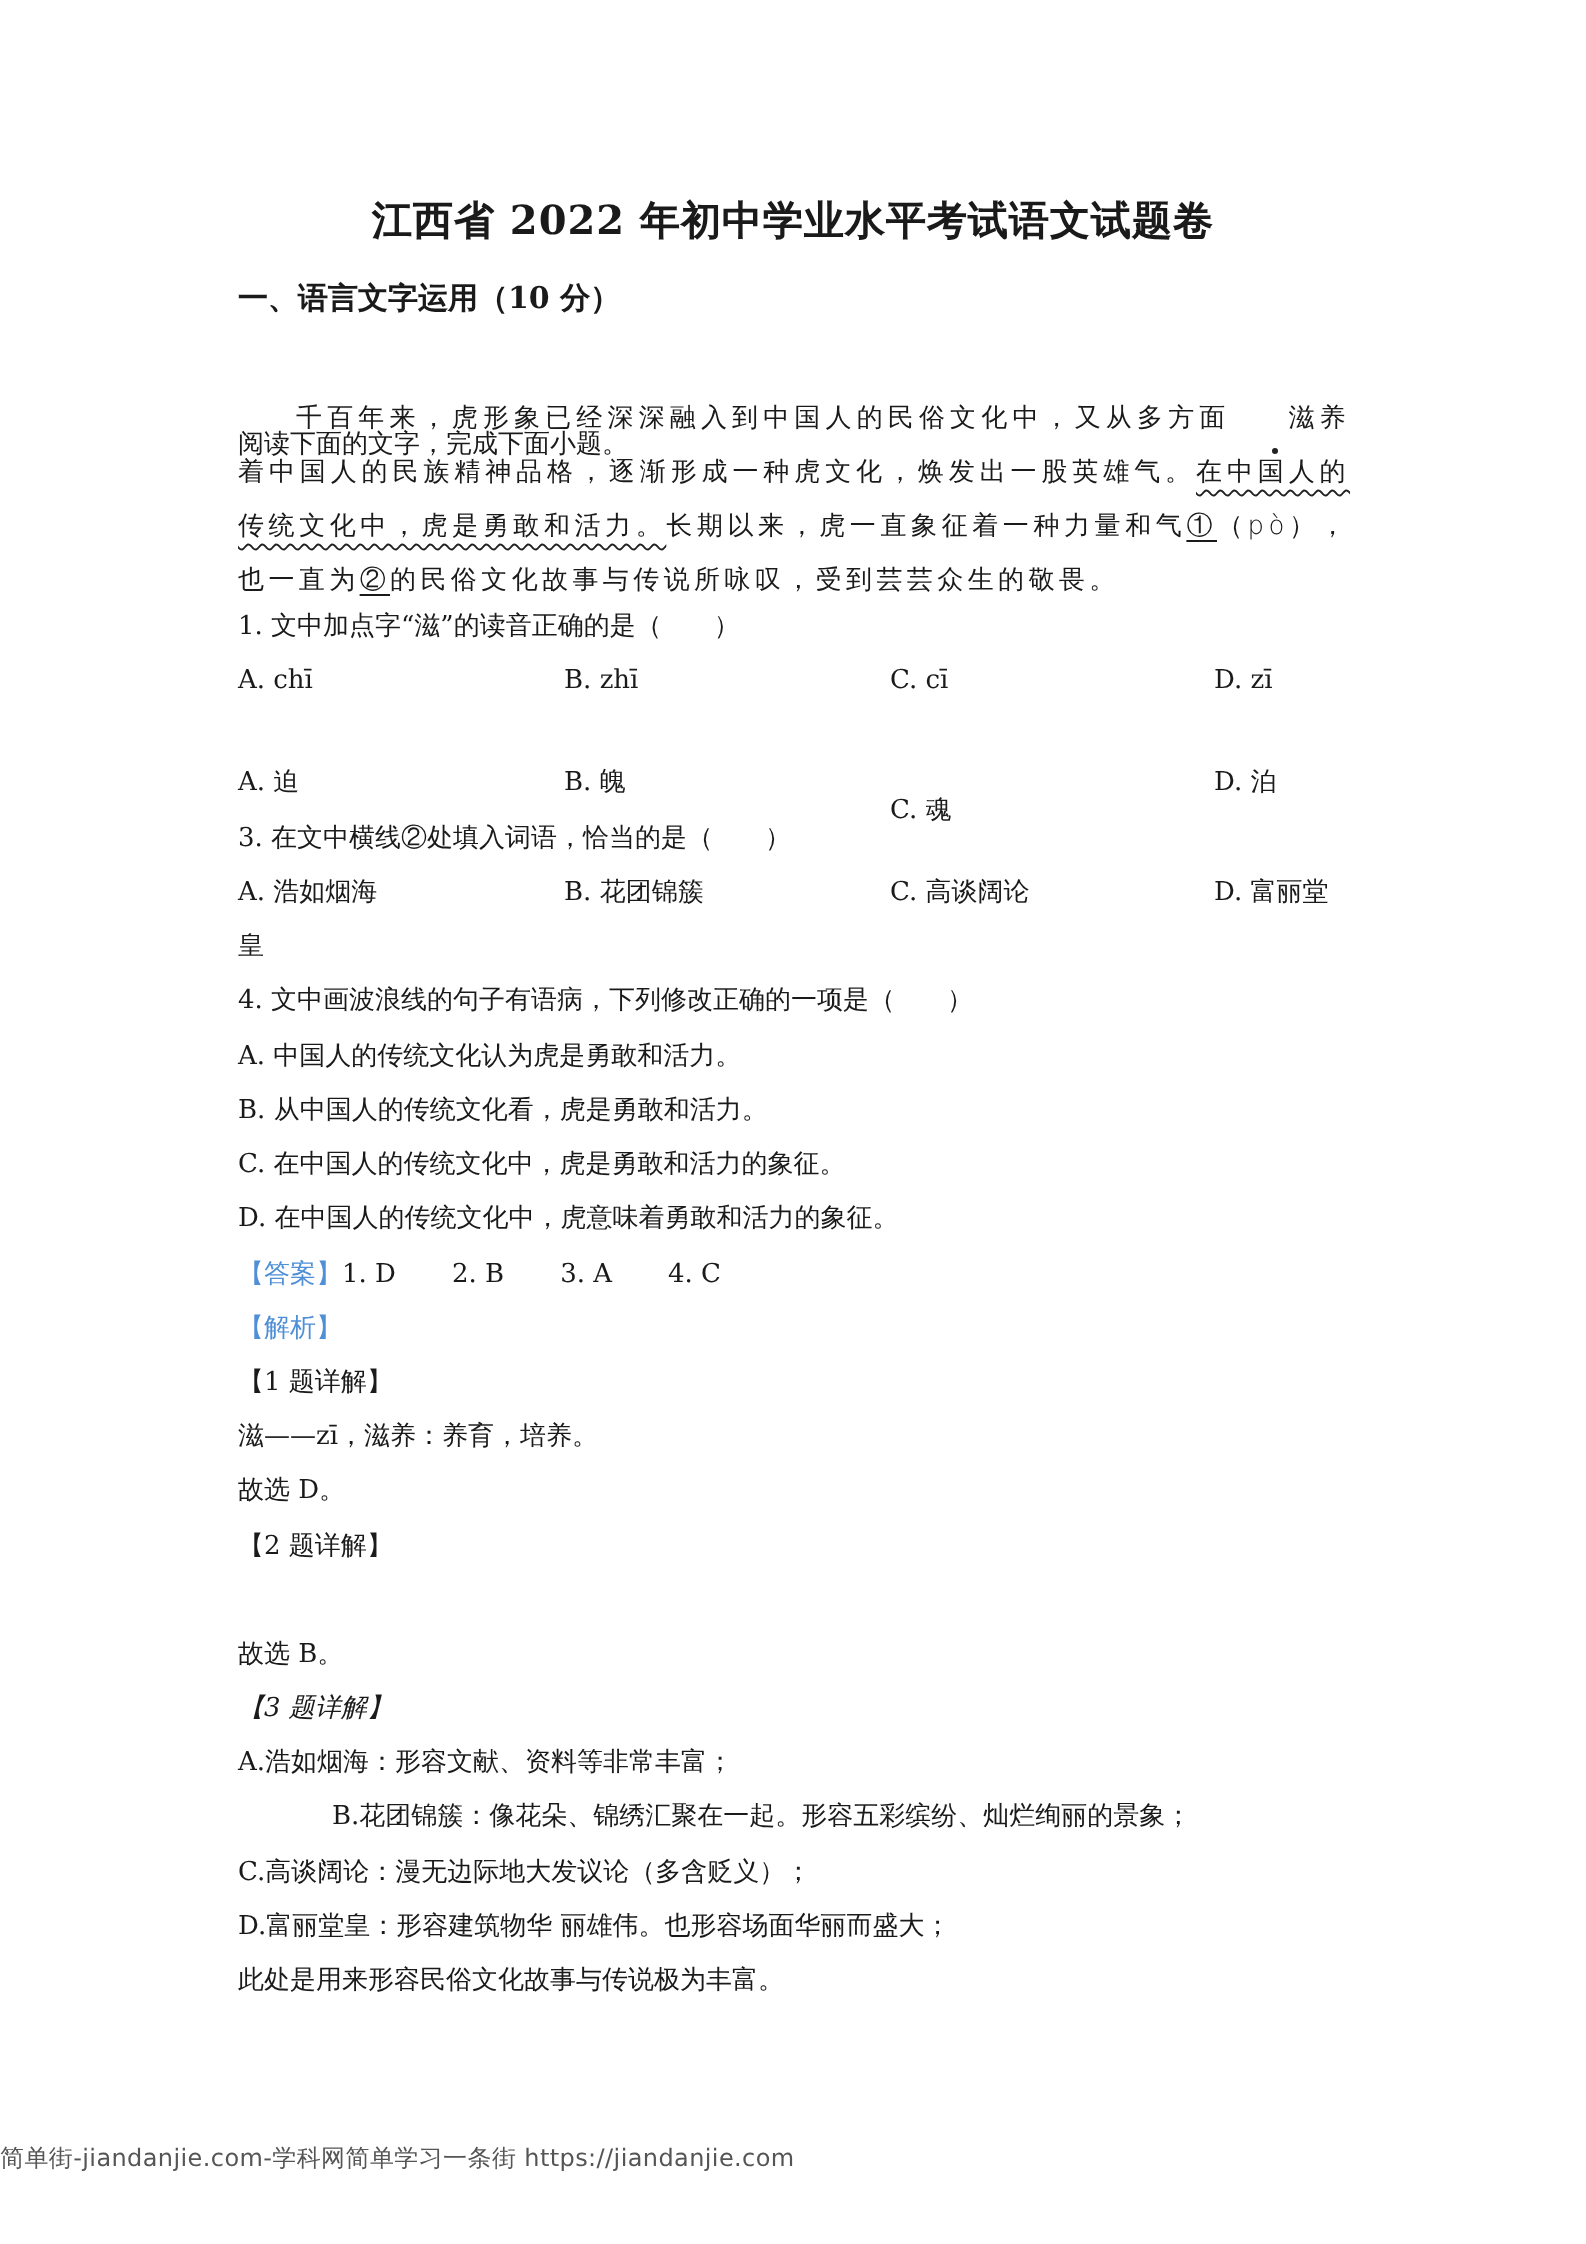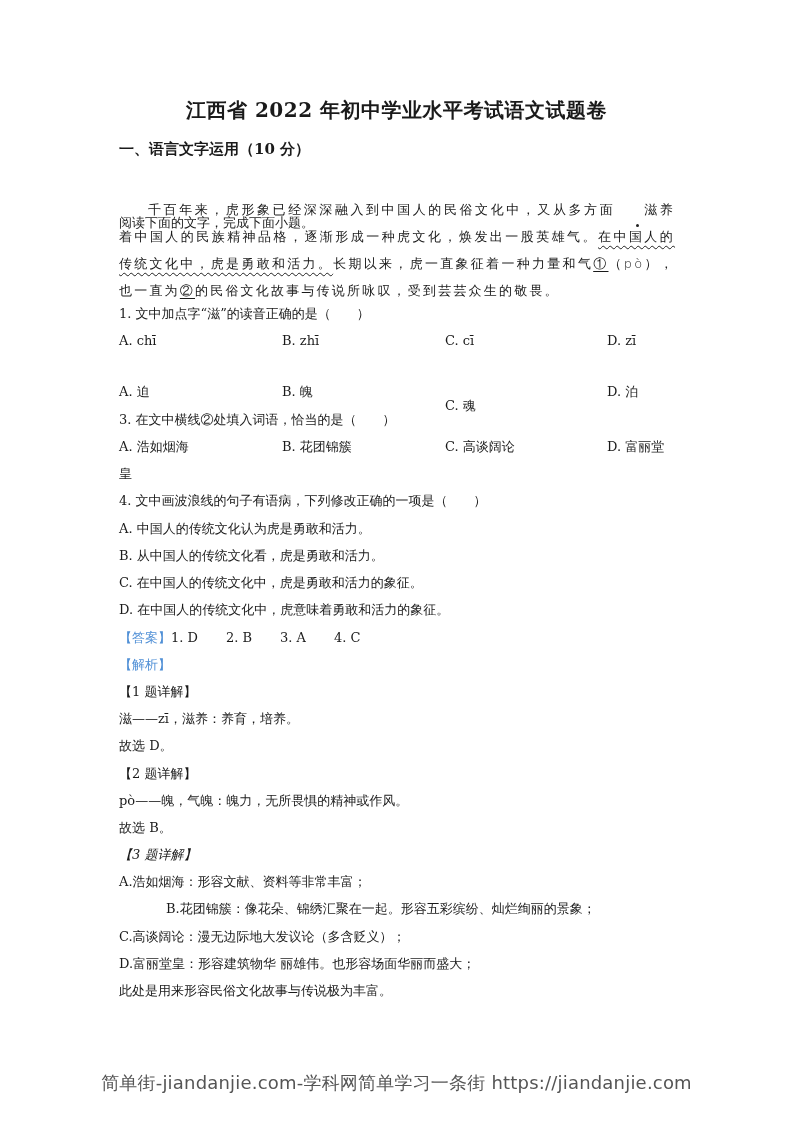--- a/index.html
+++ b/index.html
@@ -91,22 +91,21 @@
       line-height: 18px;
     }
     .blue {
       color: #4f8fd6;
     }
     .footer {
       position: absolute;
       left: 0;
       width: 793px;
       top: 1071px;
-      text-align: center;
-      font-size: 18px;
+      font-size: 12px;
       color: #555555;
       font-family: "DejaVu Sans", "Liberation Sans", sans-serif;
       letter-spacing: 0.2px;
     }
   </style>
 </head>
 <body>
 
 <div class="page">
 
@@ -145,21 +144,20 @@
   <div class="line" style="top:629px;">
     <span class="blue">【答案】</span><span>1. D</span><span style="display:inline-block;width:28px;"></span><span>2. B</span><span style="display:inline-block;width:28px;"></span><span>3. A</span><span style="display:inline-block;width:28px;"></span><span>4. C</span>
   </div>
   <div class="line blue" style="top:656px;">【解析】</div>
 
   <div class="line" style="top:683px;">【1 题详解】</div>
   <div class="line" style="top:710px;">滋——zī，滋养：养育，培养。</div>
   <div class="line" style="top:737px;">故选 D。</div>
 
   <div class="line" style="top:765px;">【2 题详解】</div>
-  <div class="line" style="top:792px;">pò——魄，气魄：魄力，无所畏惧的精神或作风。</div>
   <div class="line" style="top:819px;">故选 B。</div>
 
   <div class="line" style="top:846px;font-style:italic;">【3 题详解】</div>
   <div class="line" style="top:873px;text-align:right;">A.浩如烟海：形容文献、资料等非常丰富；</div>
   <div class="line" style="top:900px;margin-left:47px;">B.花团锦簇：像花朵、锦绣汇聚在一起。形容五彩缤纷、灿烂绚丽的景象；</div>
   <div class="line" style="top:928px;">C.高谈阔论：漫无边际地大发议论（多含贬义）；</div>
   <div class="line" style="top:955px;">D.富丽堂皇：形容建筑物华  丽雄伟。也形容场面华丽而盛大；</div>
   <div class="line" style="top:982px;">此处是用来形容民俗文化故事与传说极为丰富。</div>
 
   <div class="footer">简单街-jiandanjie.com-学科网简单学习一条街 https://jiandanjie.com</div>

